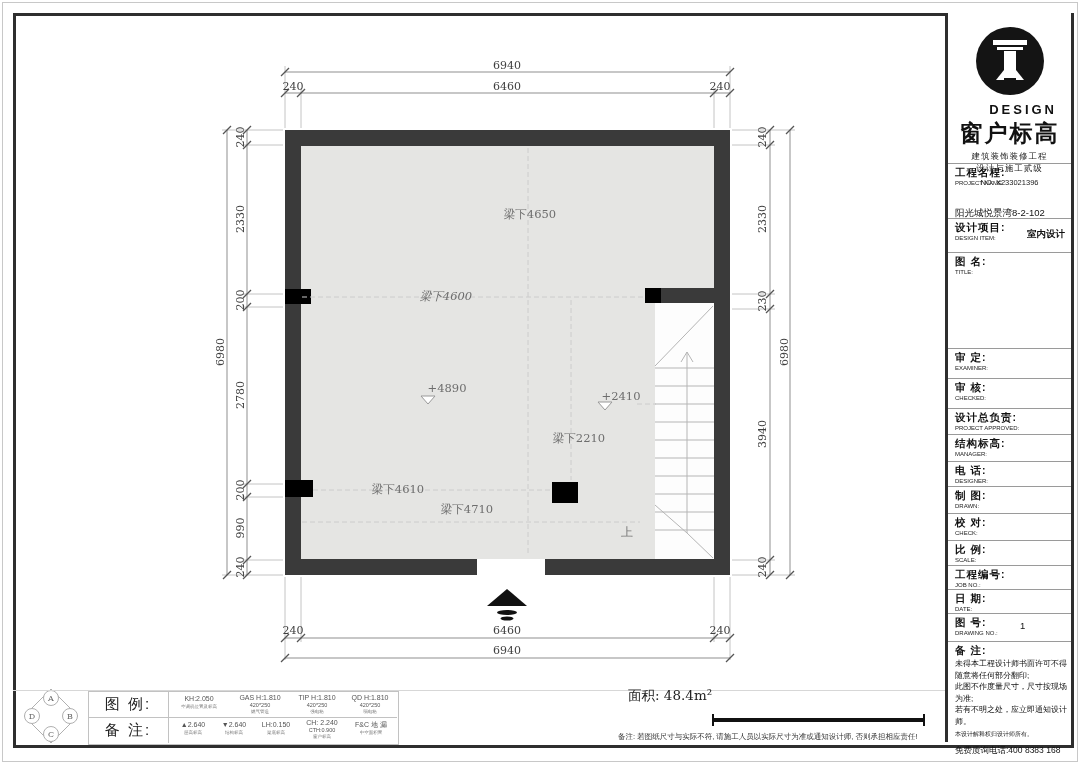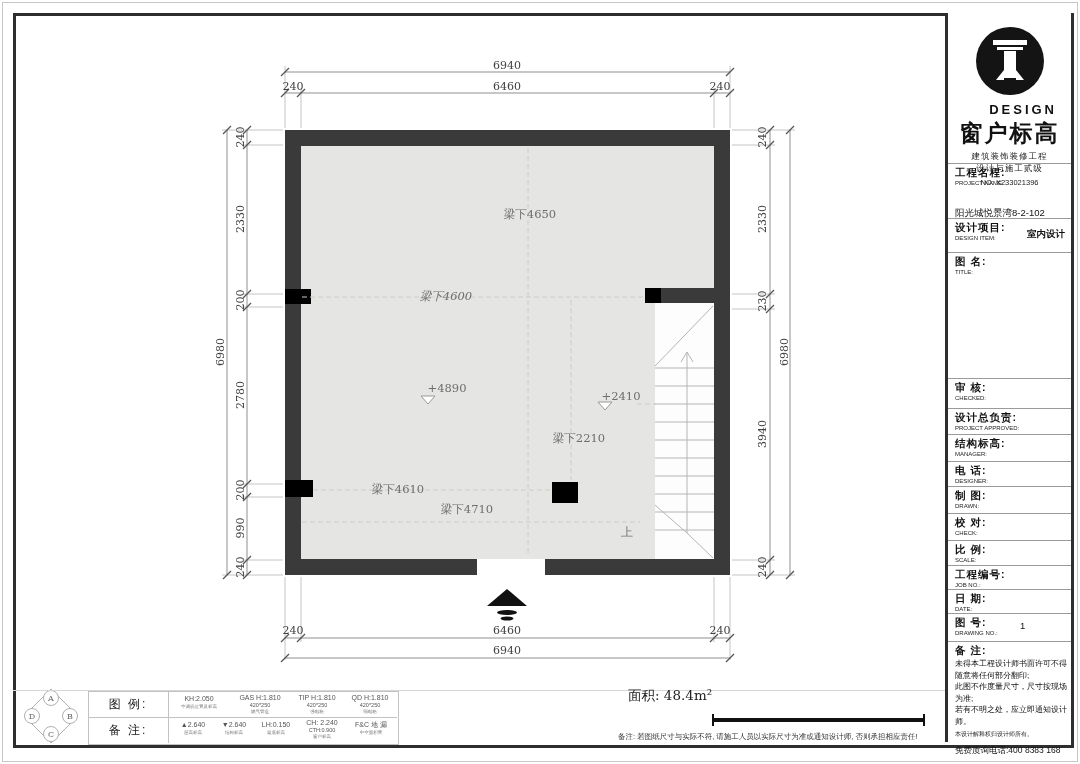--- a/index.html
+++ b/index.html
@@ -31,21 +31,21 @@
   .brand-company{font-size:23px;font-weight:bold;color:#111;letter-spacing:2px;margin-top:1px;}
   .brand-qual{font-size:8.5px;color:#222;margin-top:2px;letter-spacing:1px;}
   .brand-lic{font-size:7.5px;color:#222;margin-top:3px;}
   .tb-notes{font-size:8px;color:#111;line-height:1.45;padding-right:4px;}
   .tb-notes-small{font-size:6px;color:#222;margin-top:2px;}
   .tb-hotline{font-size:8.5px;color:#111;margin-top:6px;}
   
   .legend-box{left:88px;top:691px;width:309px;height:52px;border:1px solid #c2c2c2;}
   .legend-divider-h{left:88px;top:717px;width:309px;height:1px;background:#c2c2c2;}
   .legend-divider-v{left:168px;top:691px;width:1px;height:52px;background:#c2c2c2;}
-  .legend-label{font-size:12px;color:#222;letter-spacing:2px;}
+  .legend-label{font-size:15px;color:#222;letter-spacing:2px;}
   .lg-item{position:absolute;text-align:center;color:#555;white-space:nowrap;}
   .lg-l1{font-size:7px;line-height:8px;}
   .lg-l2{font-size:5.5px;line-height:6px;}
   .lg-cap{font-size:5px;line-height:6px;color:#777;transform:scale(.9);}
   .area-text{font-family:"DejaVu Serif","Liberation Serif",serif;font-size:13.5px;color:#222;}
   .big-title{font-size:22px;font-weight:bold;color:#111;letter-spacing:2px;white-space:nowrap;}
   .title-underline{left:712px;top:718px;width:213px;height:4px;background:#111;}
   .title-tick{width:2px;height:12px;background:#111;}
   .footer-note{font-size:7.5px;color:#333;white-space:nowrap;text-align:center;}
   .compass-letter{font-size:8px;color:#666;font-family:"DejaVu Serif",serif;}
@@ -249,20 +249,24 @@
     </div>
     <div class="tb-sec" style="top:205px;height:34px;">
       <div class="tb-label">设计项目:</div>
       <div class="tb-sub">DESIGN ITEM:</div>
       <div class="tb-val" style="position:absolute;right:6px;top:9px;font-weight:bold;">室内设计</div>
     </div>
     <div class="tb-sec" style="top:239px;height:96px;">
       <div class="tb-label">图  名:</div>
       <div class="tb-sub">TITLE:</div>
     </div>
+    <div class="tb-sec" style="top:335px;height:30px;">
+      <div class="tb-label">审  定:</div>
+      <div class="tb-sub">EXAMINER:</div>
+    </div>
     <div class="tb-sec" style="top:365px;height:30px;">
       <div class="tb-label">审  核:</div>
       <div class="tb-sub">CHECKED:</div>
     </div>
     <div class="tb-sec" style="top:395px;height:26px;">
       <div class="tb-label">设计总负责:</div>
       <div class="tb-sub">PROJECT APPROVED:</div>
     </div>
     <div class="tb-sec" style="top:421px;height:27px;">
       <div class="tb-label">结构标高:</div>

